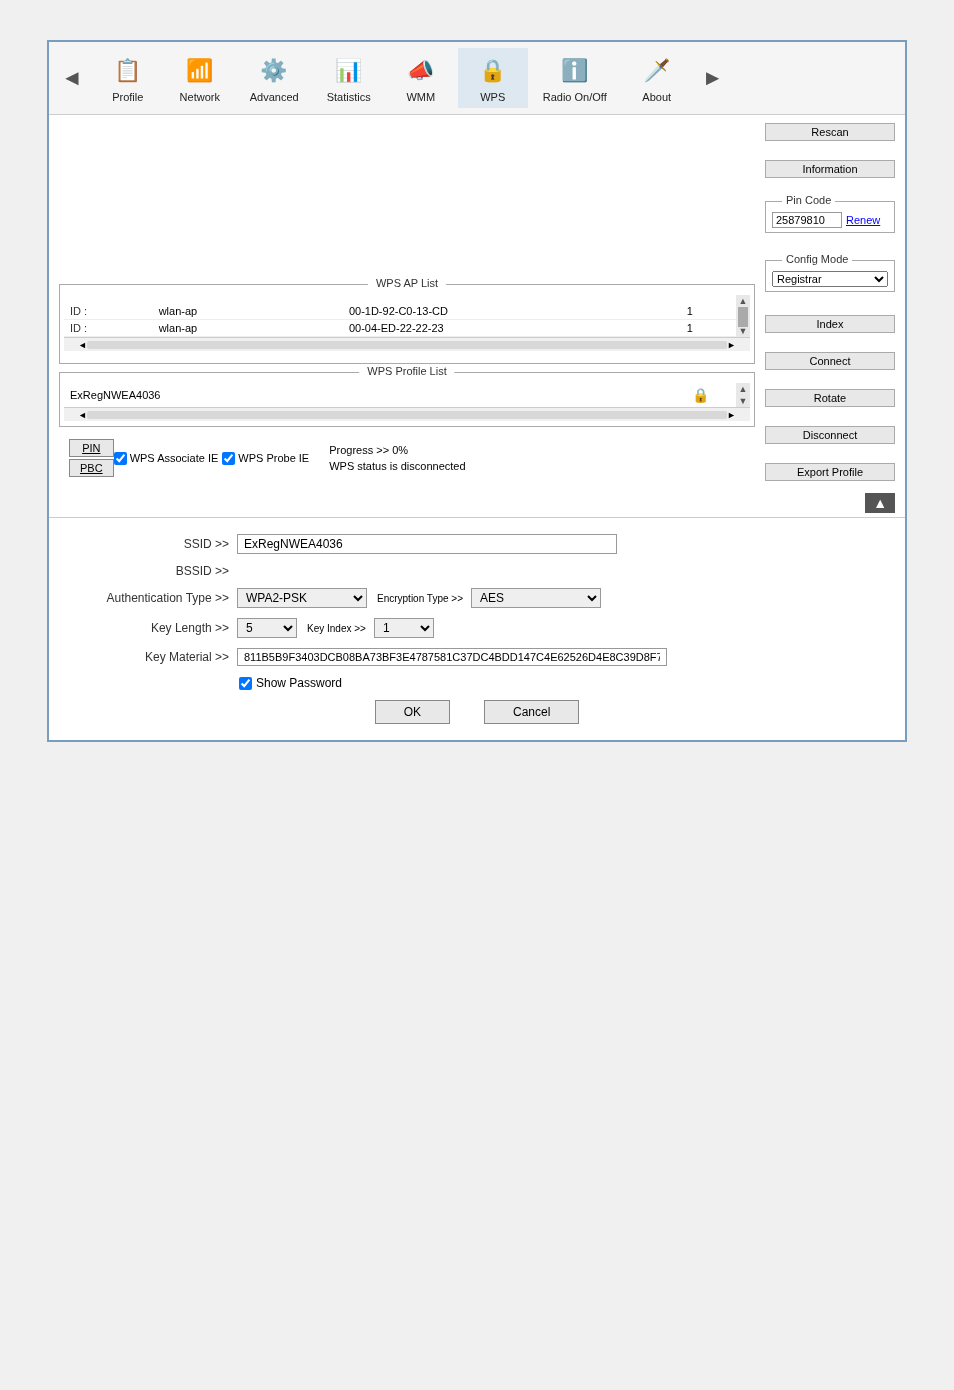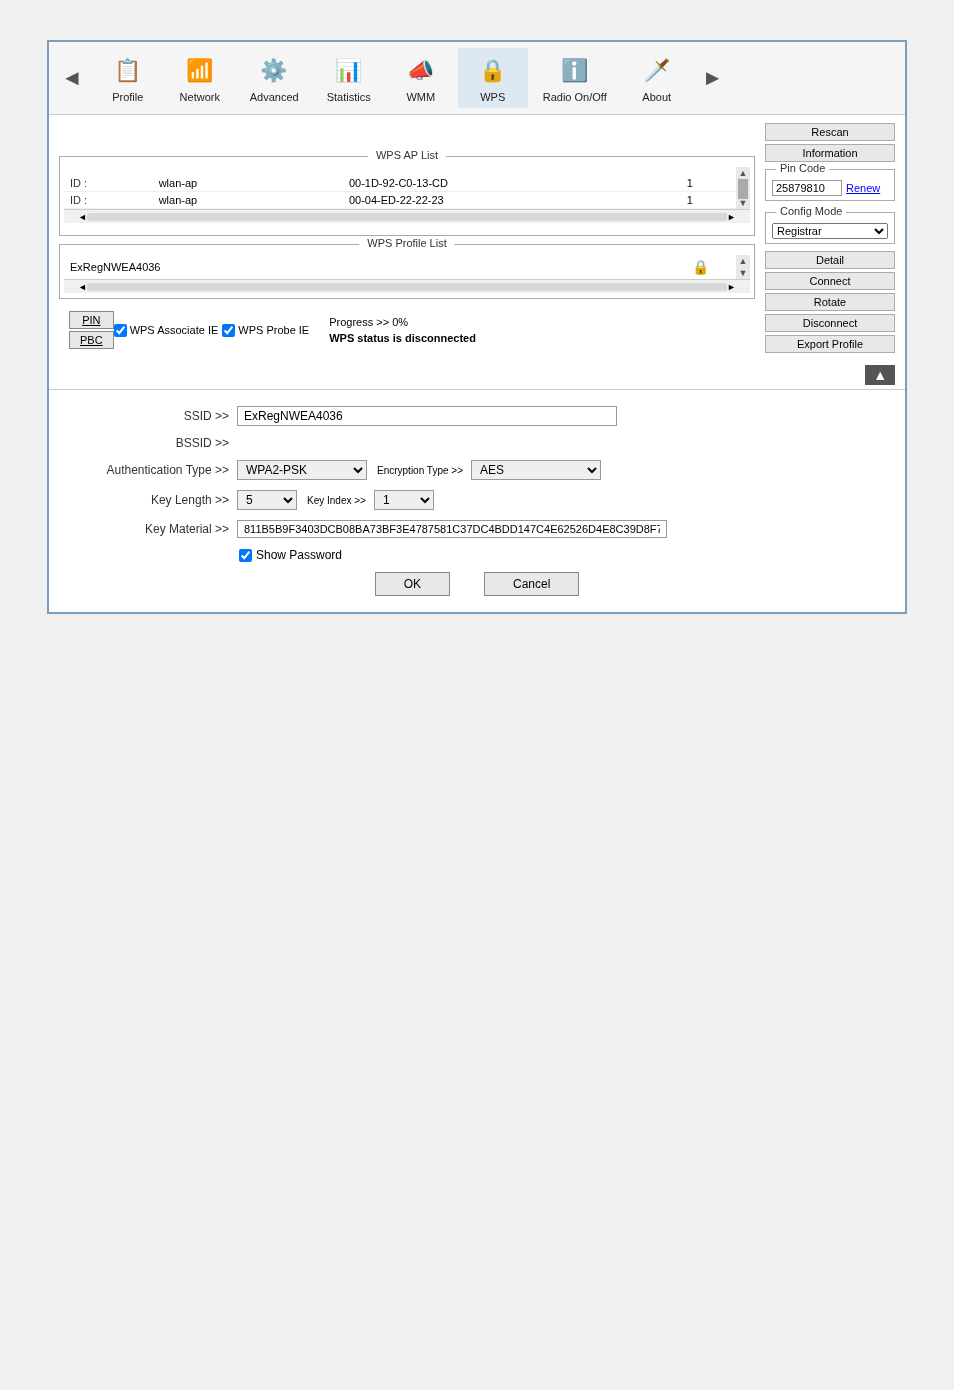--- a/index.html
+++ b/index.html
@@ -74,21 +74,21 @@
       align-items: flex-end;
     }
     .wps-left {
       flex: 1;
       min-width: 0;
     }
     .wps-right {
       width: 130px;
       display: flex;
       flex-direction: column;
-      gap: 3px;
+      gap: 19px;
     }
     
     .section-box {
       border: 1px solid #aaa;
       margin-bottom: 8px;
       position: relative;
     }
     .section-title {
       position: absolute;
       top: -8px;
@@ -135,21 +135,21 @@
     }
     .section-group {
       border: 1px solid #aaa;
       padding: 4px 6px;
       position: relative;
       margin-bottom: 4px;
     }
     .section-group-title {
       position: absolute;
       top: -8px;
-      left: 10px;
+      left: 16px;
       background: #fff;
       padding: 0 4px;
       font-size: 11px;
       color: #333;
     }
     .pin-code-row {
       display: flex;
       align-items: center;
       gap: 4px;
       margin-top: 6px;
@@ -184,21 +184,20 @@
       gap: 3px;
       font-size: 11px;
     }
     .wps-progress {
       font-size: 11px;
       margin-left: 10px;
     }
     .wps-status {
       font-size: 11px;
       margin-left: 10px;
-      font-weight: bold;
     }
     .btn-pin, .btn-pbc {
       background: #e8e8e8;
       border: 1px solid #888;
       padding: 2px 10px;
       font-size: 11px;
       cursor: pointer;
       text-decoration: underline;
     }
     
@@ -488,21 +487,21 @@
         </div>
 
         <div class="section-group" style="margin-top:4px;">
           <span class="section-group-title">Config Mode</span>
           <select class="config-mode-select">
             <option>Registrar</option>
             <option>Enrollee</option>
           </select>
         </div>
 
-        <button class="right-btn">Detail</button>
+        <button class="right-btn">Index</button>
         <button class="right-btn">Connect</button>
         <button class="right-btn">Rotate</button>
         <button class="right-btn">Disconnect</button>
         <button class="right-btn">Export Profile</button>
       </div>
     </div>
 
     <div class="expand-arrow">
       <button class="expand-btn">▲</button>
     </div>

